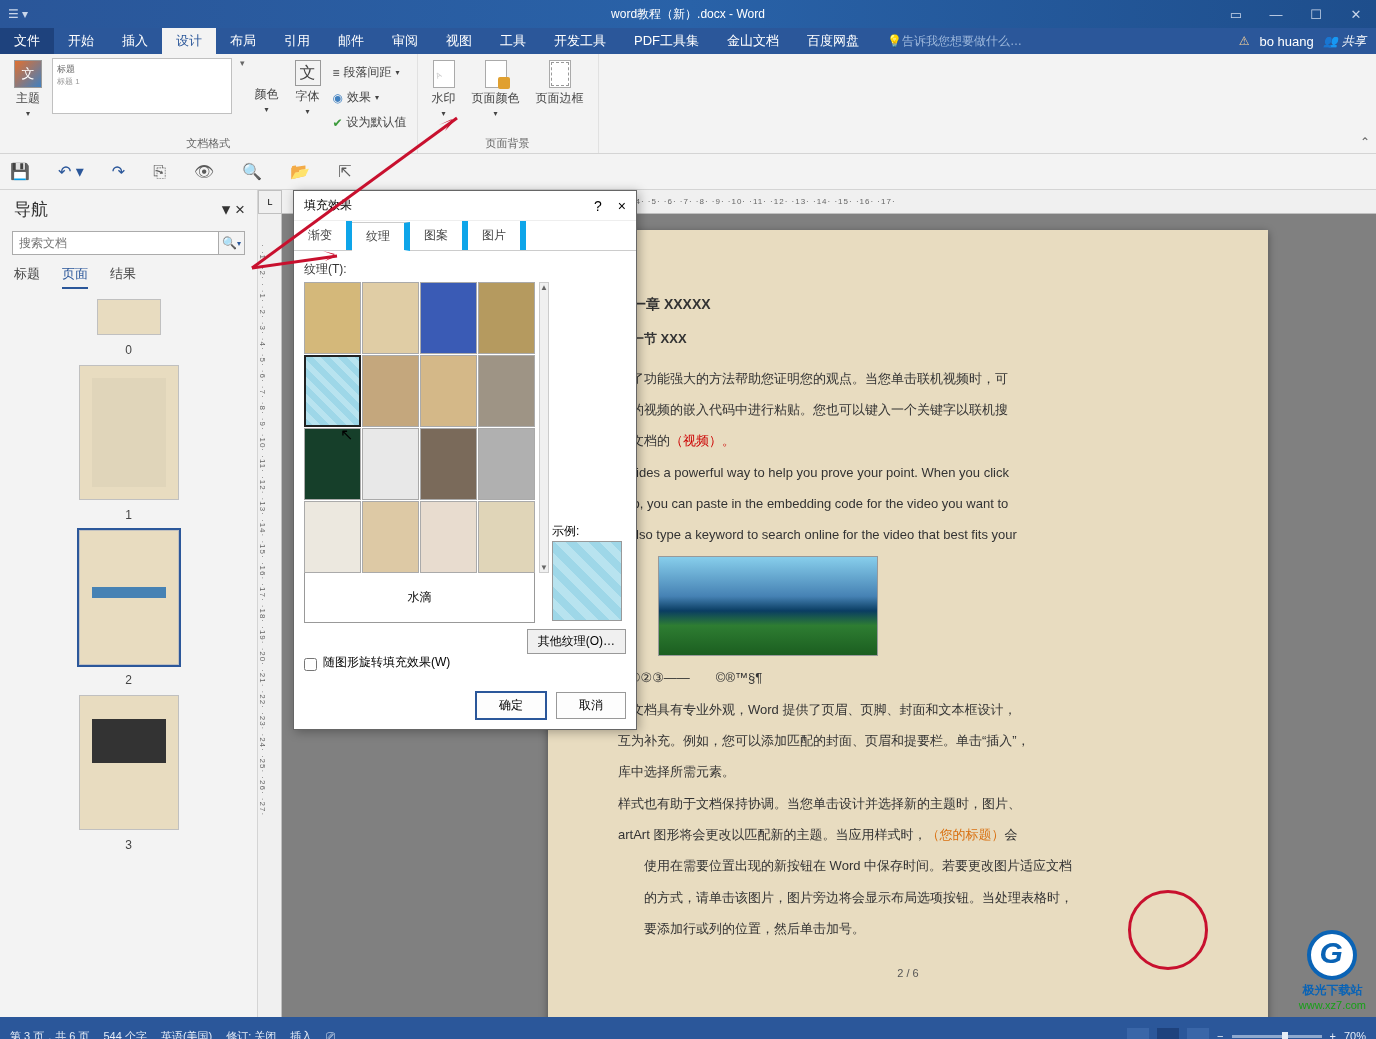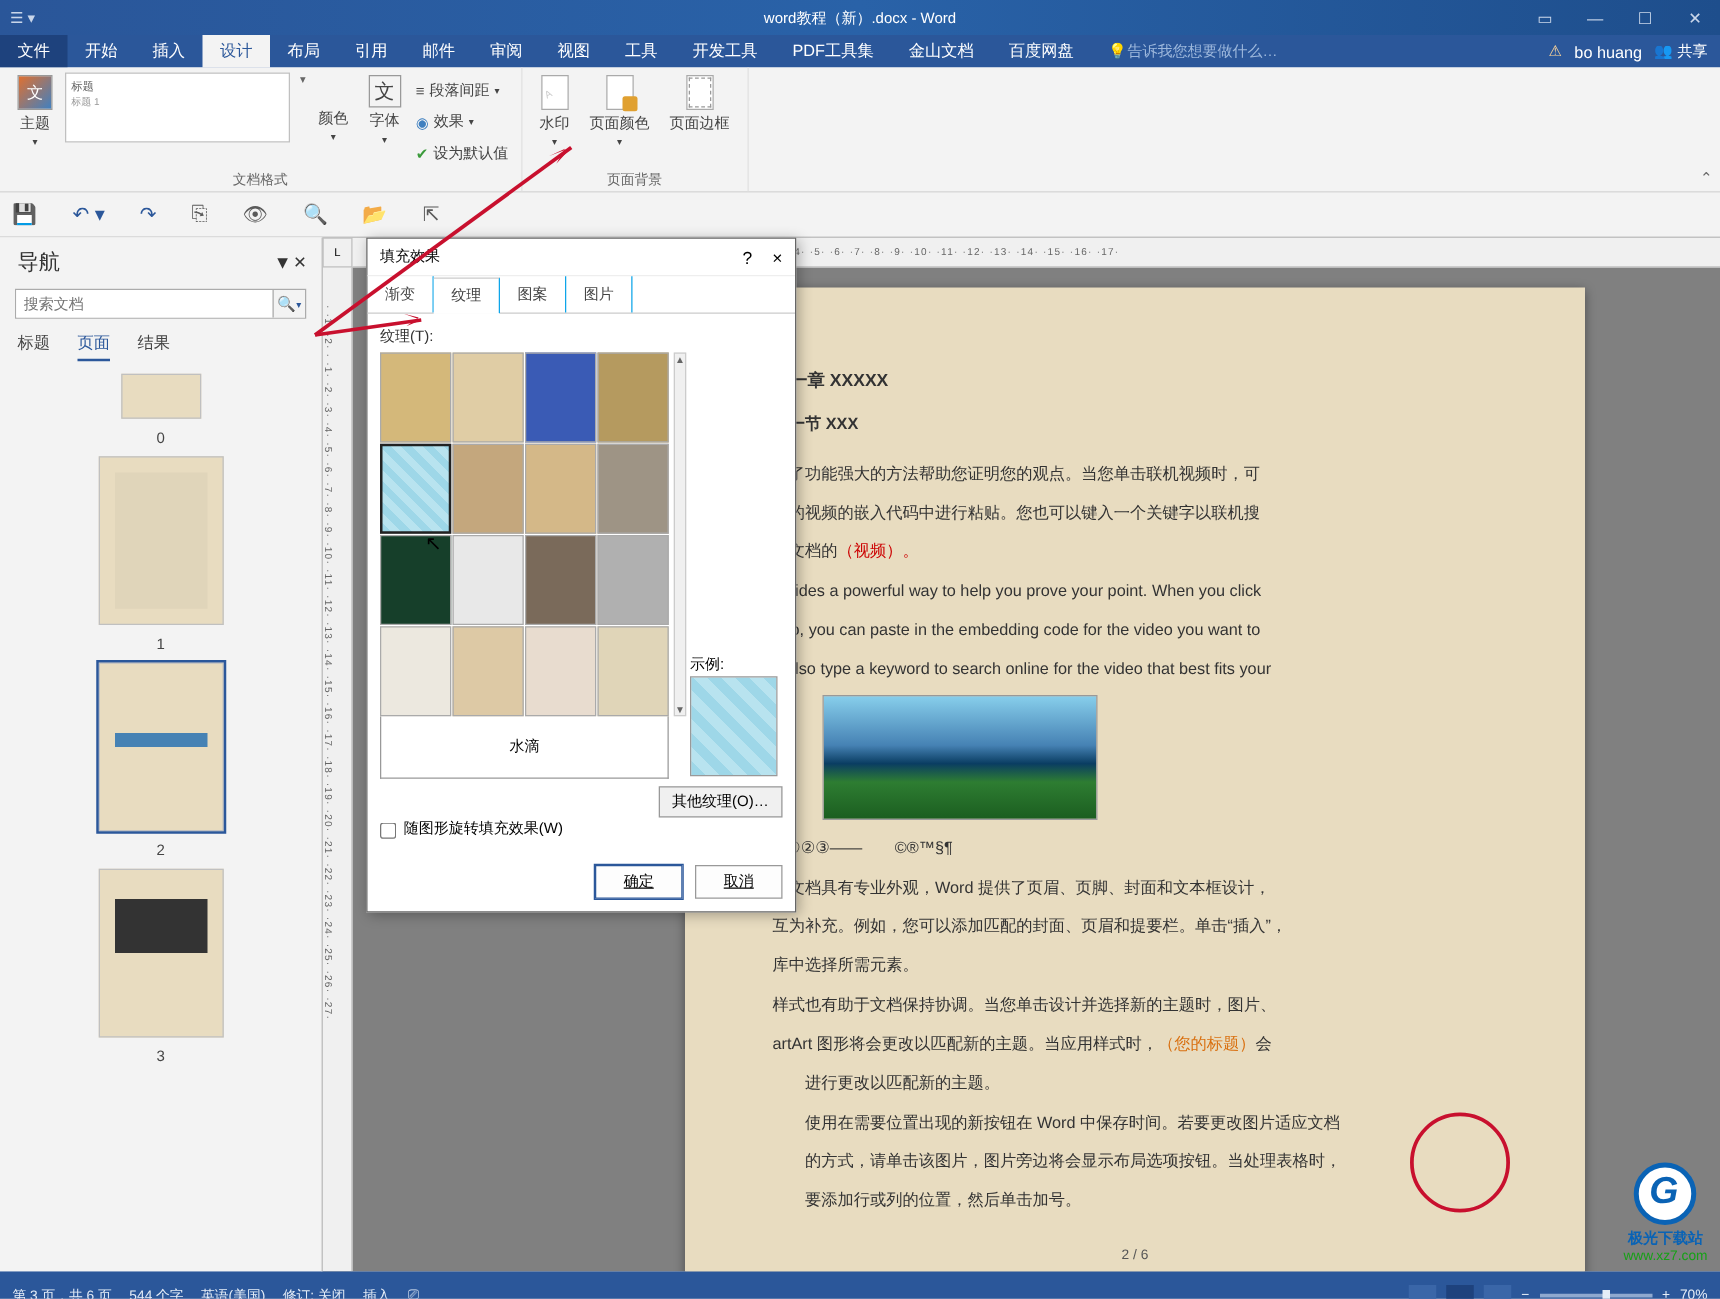--- a/index.html
+++ b/index.html
@@ -14,21 +14,21 @@
 
 
 .menu-tabs { height: 26px; background: #2b579a; display: flex; align-items: stretch; color: #fff; font-size: 13px; }
 .menu-tabs .tab { padding: 0 14px; display: flex; align-items: center; cursor: pointer; }
 .menu-tabs .tab.active { background: #f3f3f3; color: #2b579a; }
 .menu-tabs .tab.file { background: #1e427d; }
 .menu-tabs .tell-me { color: #9db8dc; padding: 0 14px; display: flex; align-items: center; font-size: 12px; }
 .menu-tabs .right-area { margin-left: auto; display: flex; align-items: center; gap: 10px; padding-right: 10px; }
 .menu-tabs .user { font-size: 12px; color: #ffd699; }
 .menu-tabs .user-name { color: #fff; }
-.menu-tabs .share { font-size: 12px; }
+.menu-tabs .share { font-size: 12px; font-style: italic; }
 
 
 .ribbon { height: 100px; background: #f3f3f3; border-bottom: 1px solid #d4d4d4; display: flex; position: relative; }
 .ribbon .group { border-right: 1px solid #e1e1e1; padding: 4px 8px 2px 8px; display: flex; flex-direction: column; justify-content: space-between; }
 .ribbon .group-body { display: flex; align-items: flex-start; gap: 4px; }
 .ribbon .group-label { text-align: center; font-size: 11px; color: #666; padding-top: 2px; }
 .ribbon .big-btn { display: flex; flex-direction: column; align-items: center; gap: 2px; padding: 2px 6px; font-size: 12px; color: #444; }
 .ribbon .big-btn .icon { width: 32px; height: 32px; display: flex; align-items: center; justify-content: center; font-size: 24px; }
 .ribbon .small-btn { display: flex; align-items: center; gap: 4px; font-size: 12px; color: #444; padding: 2px; }
 .ribbon .collapse { position: absolute; right: 6px; bottom: 4px; color: #666; }
@@ -67,37 +67,37 @@
 .page .orange { color: #d97010; }
 .page .img-ph { width: 220px; height: 100px; margin: 8px 0 8px 40px; background: linear-gradient(to bottom, #87ceeb 0%, #4682b4 40%, #0a3d62 55%, #2e7d32 70%, #1b5e20 100%); border: 1px solid #999; }
 .page .seal { width: 80px; height: 80px; border: 3px solid #c8102e; border-radius: 50%; position: absolute; right: 60px; bottom: 180px; }
 .page .pagenum { text-align: center; font-size: 11px; color: #555; margin-top: 20px; }
 
 
 .dialog { position: absolute; left: 293px; top: 190px; width: 344px; height: 540px; background: #fff; border: 1px solid #666; box-shadow: 2px 2px 10px rgba(0,0,0,0.3); z-index: 100; }
 .dlg-title { height: 30px; display: flex; align-items: center; justify-content: space-between; padding: 0 10px; font-size: 12px; border-bottom: 1px solid #eee; }
 .dlg-title .ctrls { display: flex; gap: 16px; font-size: 14px; }
 .dlg-tabs { height: 30px; display: flex; border-bottom: 1px solid #ccc; font-size: 12px; }
-.dlg-tabs .dtab { padding: 0 14px; display: flex; align-items: center; border-right: 1px solid #0ea5e9; color: #444; }
+.dlg-tabs .dtab { padding: 0 14px; display: flex; align-items: center; border-right: 6px solid #0ea5e9; color: #444; }
 .dlg-tabs .dtab.active { border-bottom: 1px solid #fff; position: relative; top: 1px; background: #fff; border-top: 1px solid #ccc; }
 .dlg-body { padding: 10px; }
 .tex-label { font-size: 12px; color: #333; margin-bottom: 4px; }
 .tex-grid { display: flex; gap: 1px; }
 .tex-rows { display: grid; grid-template-columns: repeat(4, 57px); grid-template-rows: repeat(4, 72px); gap: 1px; }
 .tex-cell { border: 1px solid #aaa; }
 .tex-cell.sel { outline: 2px solid #222; outline-offset: -2px; }
 .tex-scroll { width: 10px; margin-left: 3px; background: #f0f0f0; border: 1px solid #ccc; position: relative; }
 .tex-scroll::before { content: "▲"; position: absolute; top: 0; left: 0; font-size: 8px; color: #666; }
 .tex-scroll::after { content: "▼"; position: absolute; bottom: 0; left: 0; font-size: 8px; color: #666; }
 .tex-name { border: 1px solid #999; border-top: none; text-align: center; font-size: 12px; padding: 16px; width: 231px; }
 .other-btn { float: right; margin-top: 6px; padding: 3px 10px; border: 1px solid #999; background: #f0f0f0; font-size: 12px; }
 .sample-lbl { font-size: 12px; position: absolute; left: 258px; top: 332px; }
 .sample-box { position: absolute; left: 258px; top: 350px; width: 70px; height: 80px; border: 1px solid #999; background: repeating-linear-gradient(45deg, #9ed7e8, #9ed7e8 8px, #b8e3ef 8px, #b8e3ef 16px); }
 .rotate-chk { position: absolute; left: 10px; bottom: 58px; font-size: 12px; display: flex; align-items: flex-end; gap: 6px; }
-.dlg-btns { position: absolute; right: 10px; bottom: 10px; display: flex; gap: 10px; text-decoration: underline; }
+.dlg-btns { position: absolute; right: 10px; bottom: 10px; display: flex; gap: 10px; }
 .dlg-btns button { padding: 4px 22px; font-size: 12px; border: 1px solid #999; background: #fdfdfd; }
 .dlg-btns button.primary { border: 1px solid #2b579a; outline: 1px solid #2b579a; }
 
 
 .arrow { position: absolute; width: 220px; height: 160px; left: 247px; top: 113px; z-index: 200; pointer-events: none; }
 
 
 .status-bar { height: 38px; background: #2b579a; color: #e5edf7; display: flex; align-items: center; font-size: 11px; padding: 0 10px; gap: 14px; }
 .status-bar .right { margin-left: auto; display: flex; align-items: center; gap: 8px; }
 .status-bar .view-btn { width: 22px; height: 16px; background: #3a66a8; }
@@ -294,21 +294,20 @@
       <p style="text-indent:0">rovides a powerful way to help you prove your point. When you click</p>
       <p style="text-indent:0">deo, you can paste in the embedding code for the video you want to</p>
       <p style="text-indent:0">n also type a keyword to search online for the video that best fits your</p>
       <div class="img-ph"></div>
       <p style="text-indent:0">⊕①②③——　　©®™§¶</p>
       <p style="text-indent:0">的文档具有专业外观，Word 提供了页眉、页脚、封面和文本框设计，</p>
       <p style="text-indent:0">互为补充。例如，您可以添加匹配的封面、页眉和提要栏。单击“插入”，</p>
       <p style="text-indent:0">库中选择所需元素。</p>
       <p style="text-indent:0">样式也有助于文档保持协调。当您单击设计并选择新的主题时，图片、</p>
       <p style="text-indent:0"><span>artArt 图形将会更改以匹配新的主题。当应用样式时，</span><span class="orange">（您的标题）</span><span>会</span></p>
-      <p>进行更改以匹配新的主题。</p>
       <p>使用在需要位置出现的新按钮在 Word 中保存时间。若要更改图片适应文档</p>
       <p>的方式，请单击该图片，图片旁边将会显示布局选项按钮。当处理表格时，</p>
       <p>要添加行或列的位置，然后单击加号。</p>
       <div class="seal"></div>
       <div class="pagenum">2 / 6</div>
     </div>
   </div>
 </div>
 
 <div class="dialog">

